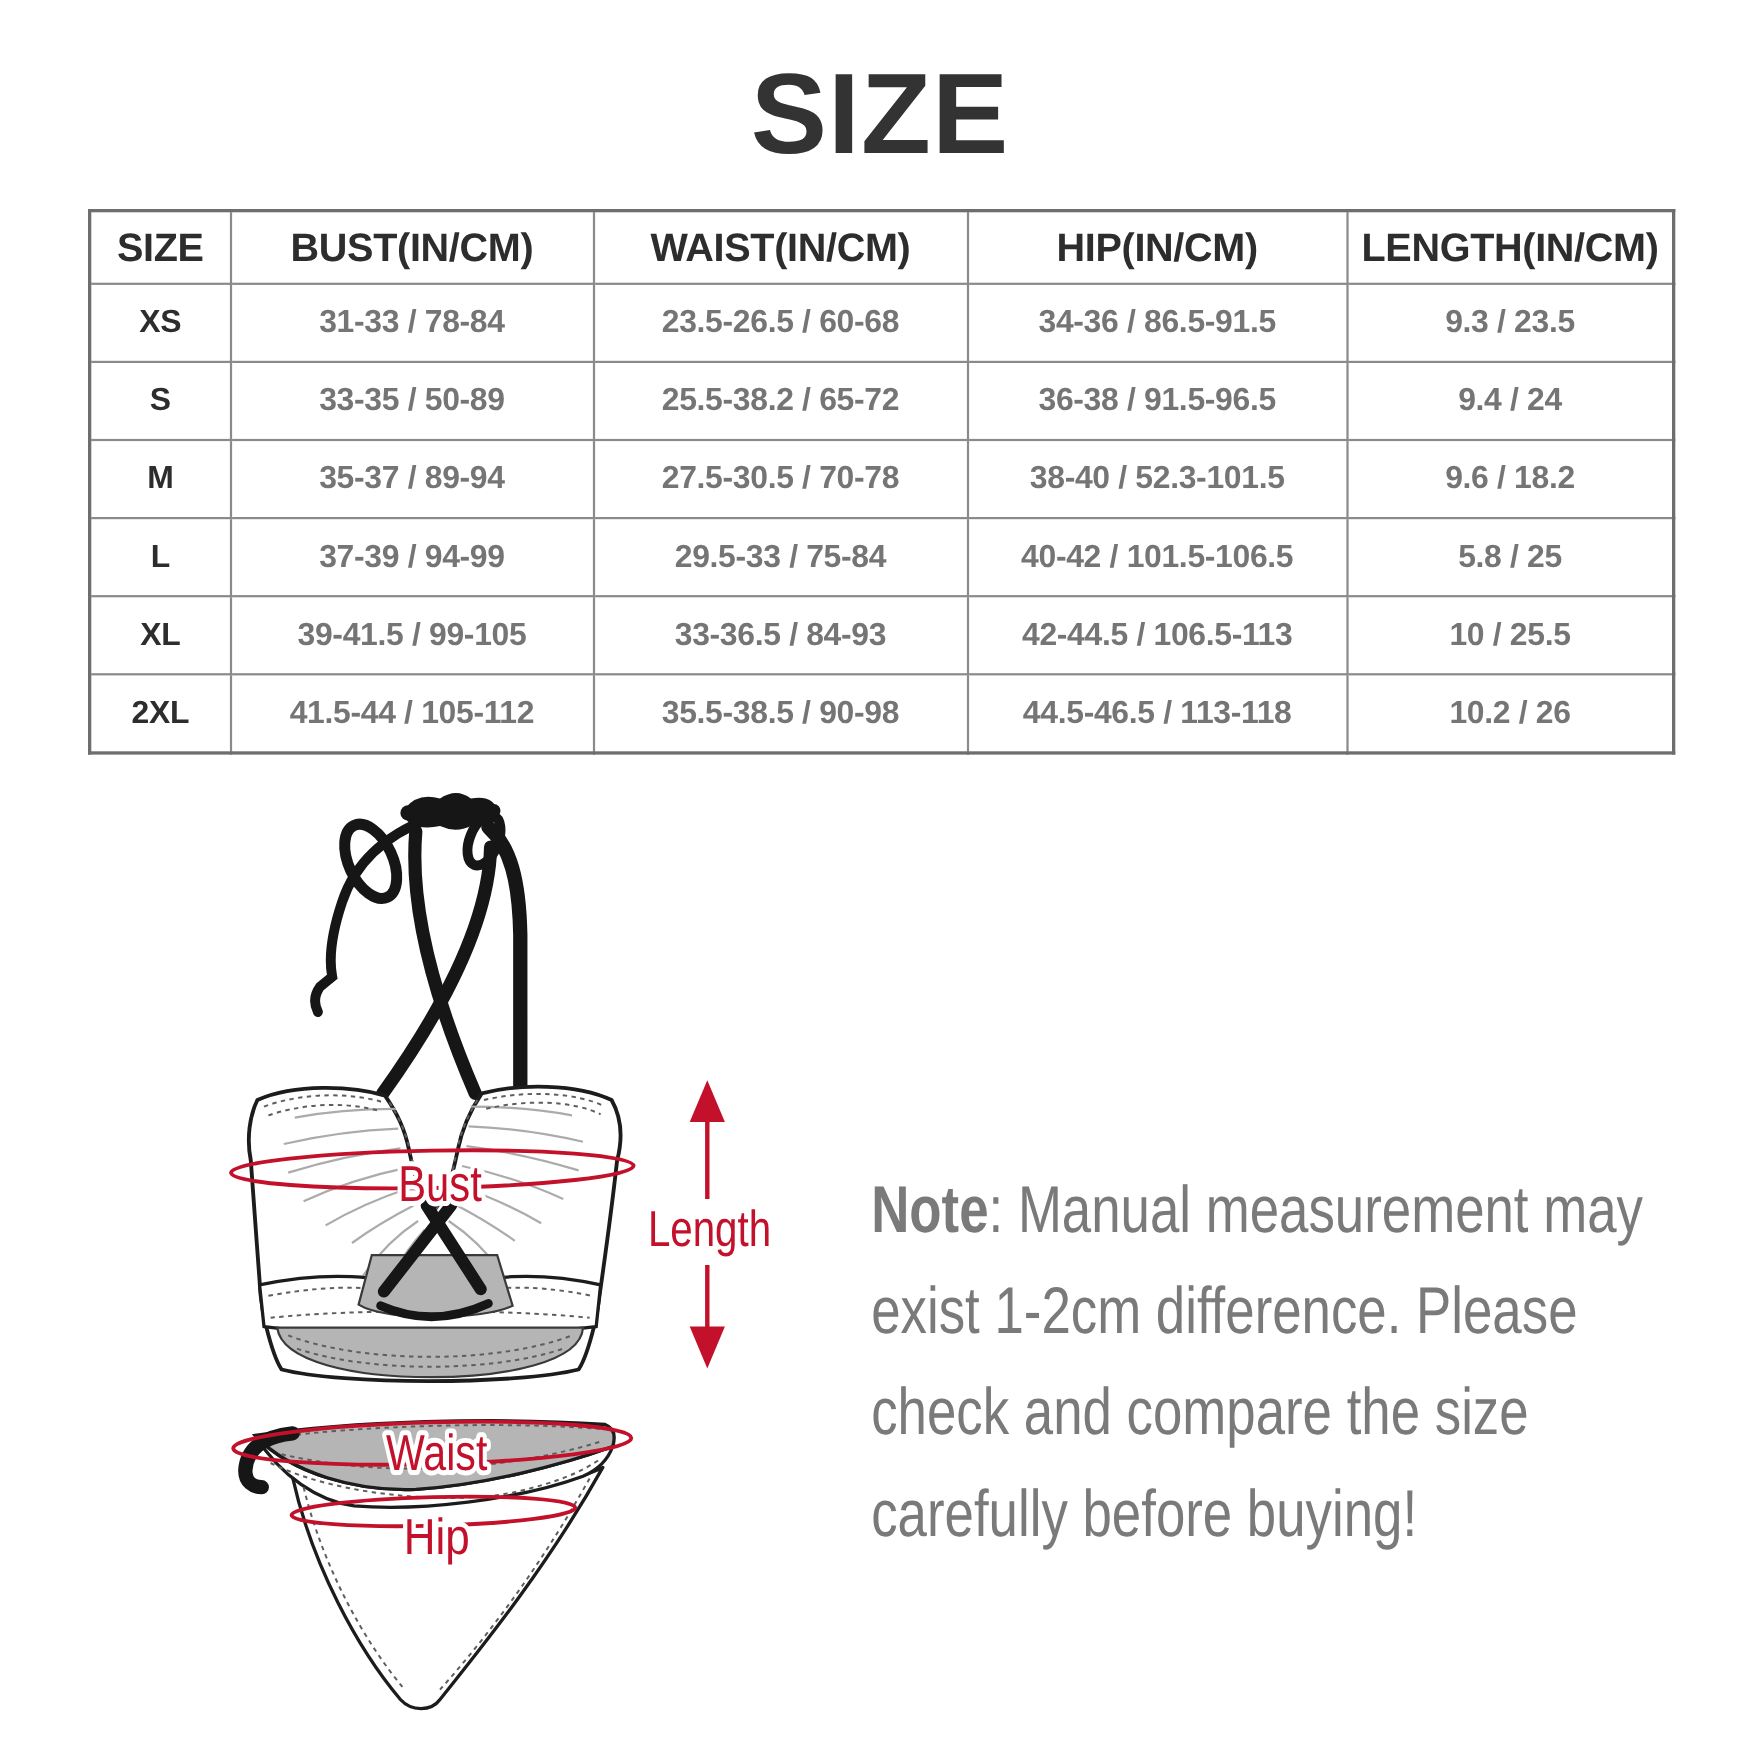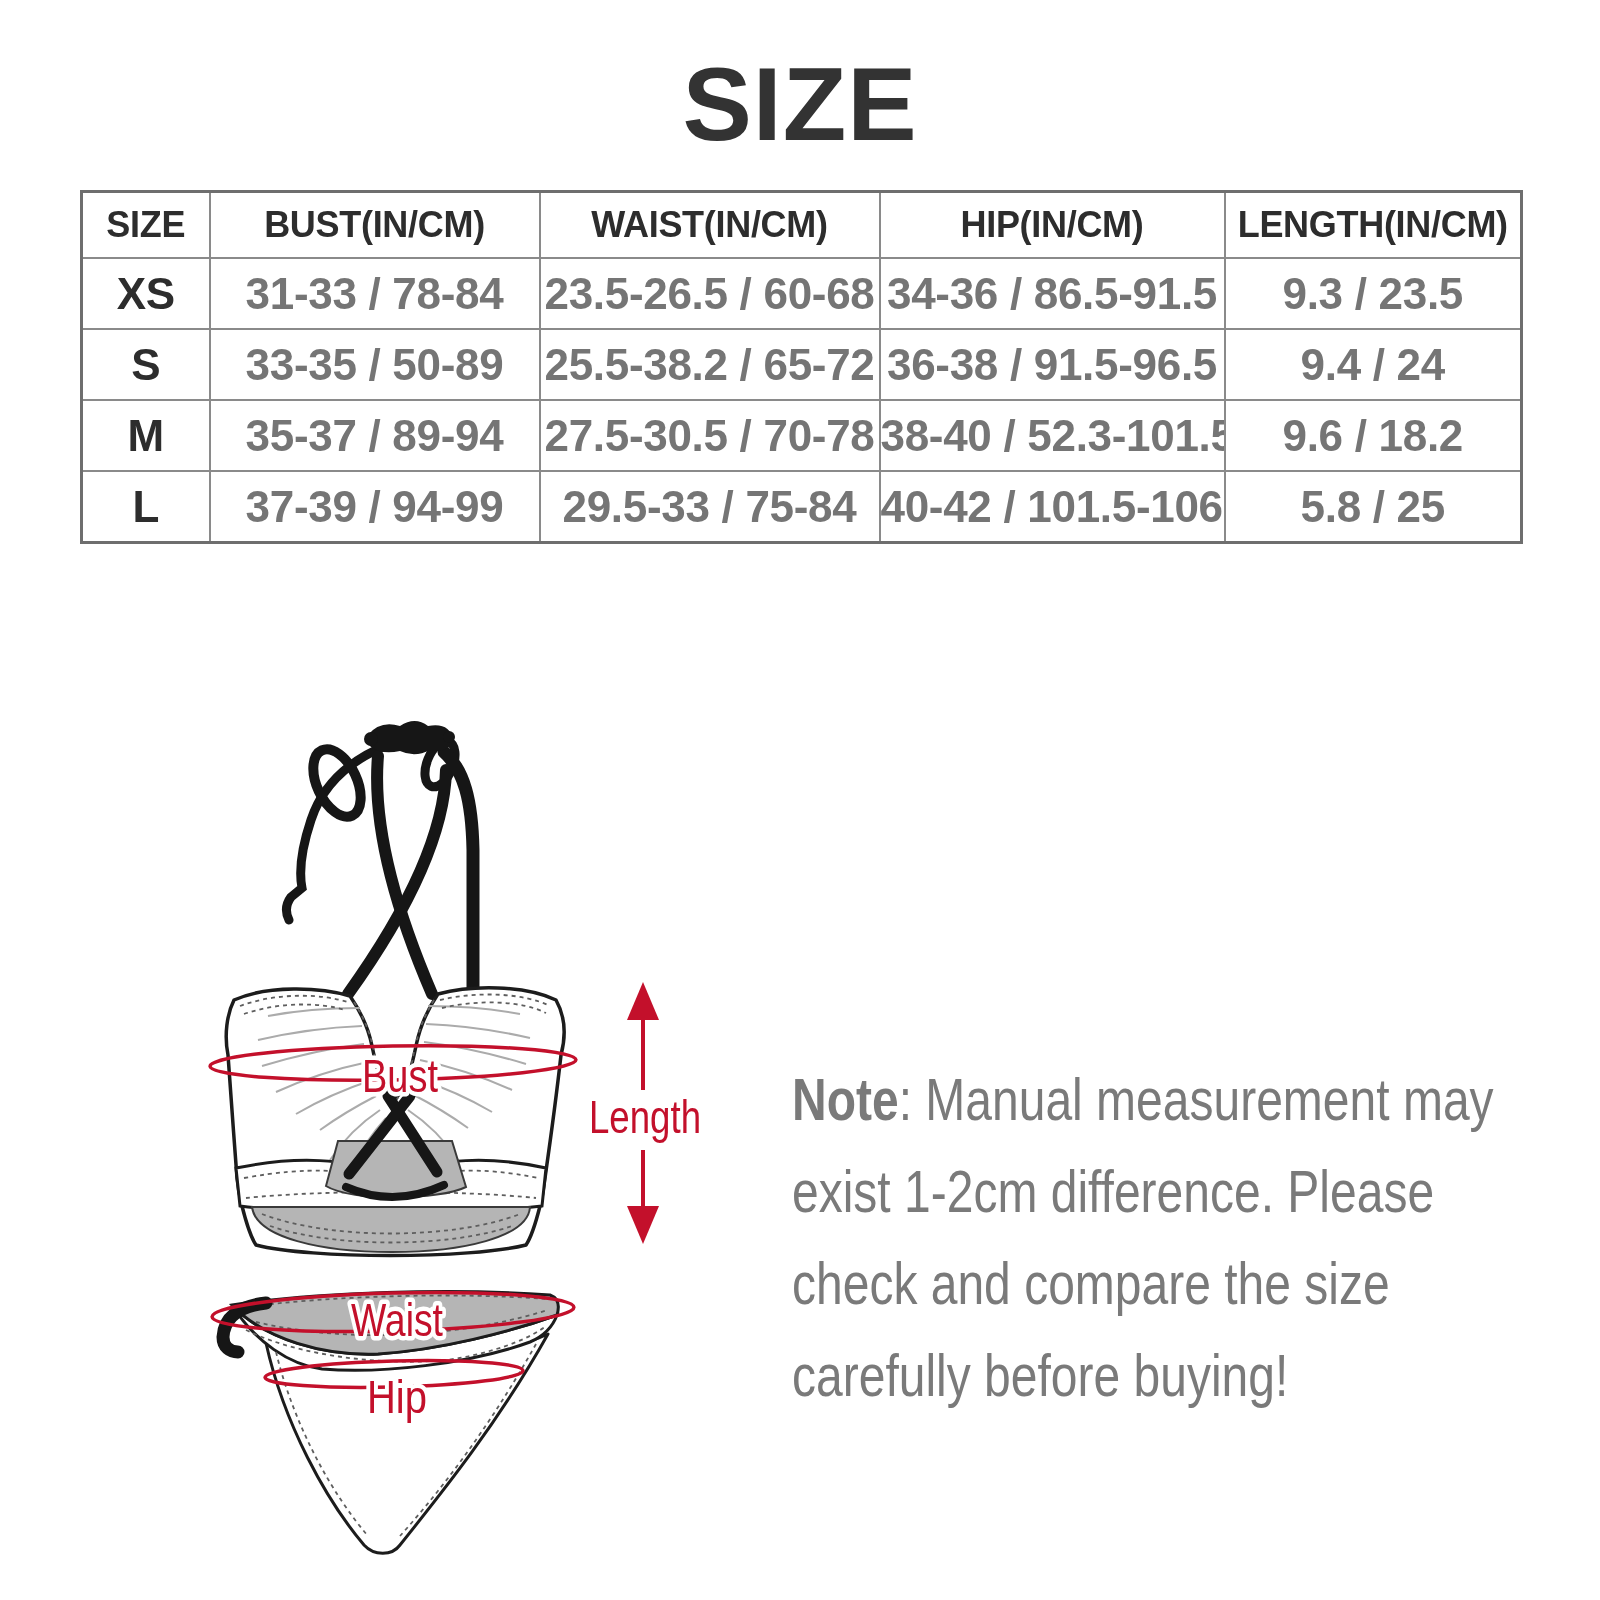--- a/index.html
+++ b/index.html
@@ -14,21 +14,21 @@
   table.size-table{
     position:absolute;left:80px;top:190px;width:1440px;
     border-collapse:collapse;table-layout:fixed;
     border:3px solid #6e6e6e;
   }
   .size-table th,.size-table td{
     border:2px solid #8a8a8a;text-align:center;vertical-align:middle;
     padding:0;letter-spacing:-0.3px;overflow:hidden;white-space:nowrap;font-weight:bold;
   }
   .size-table th{height:64px;font-size:36px;font-weight:bold;color:#2d2d2d;}
-  .size-table td{height:69px;font-size:44px;color:#757575;}
+  .size-table td{height:69px;font-size:29px;color:#757575;}
   .size-table td.size-label{font-weight:bold;color:#2d2d2d;}
   .note-block{
     position:absolute;left:792px;top:1054px;width:880px;
     transform:scaleX(0.8);transform-origin:left top;
     font-size:60px;color:#7a7a7a;
   }
   .note-line{line-height:92px;white-space:nowrap;}
   .note-bold{font-weight:bold;}
   svg.illustration{position:absolute;left:0;top:0;}
   .red-label{
@@ -80,20 +80,34 @@
       <td>27.5-30.5 / 70-78</td>
       <td>38-40 / 52.3-101.5</td>
       <td>9.6 / 18.2</td>
     </tr>
     <tr>
       <td class="size-label">L</td>
       <td>37-39 / 94-99</td>
       <td>29.5-33 / 75-84</td>
       <td>40-42 / 101.5-106.5</td>
       <td>5.8 / 25</td>
+    </tr>
+    <tr>
+      <td class="size-label">XL</td>
+      <td>39-41.5 / 99-105</td>
+      <td>33-36.5 / 84-93</td>
+      <td>42-44.5 / 106.5-113</td>
+      <td>10 / 25.5</td>
+    </tr>
+    <tr>
+      <td class="size-label">2XL</td>
+      <td>41.5-44 / 105-112</td>
+      <td>35.5-38.5 / 90-98</td>
+      <td>44.5-46.5 / 113-118</td>
+      <td>10.2 / 26</td>
     </tr>
   </tbody>
 </table>
 
 <svg class="illustration" width="1600" height="1600" viewBox="0 0 1600 1600">
 
   <g fill="none" stroke="#161616" stroke-linecap="round">
 
     <path stroke-width="9" d="M 390 744 Q 328 768 311 820 Q 297 862 302 888 L 291 897 Q 283 908 289 920"></path>
 

